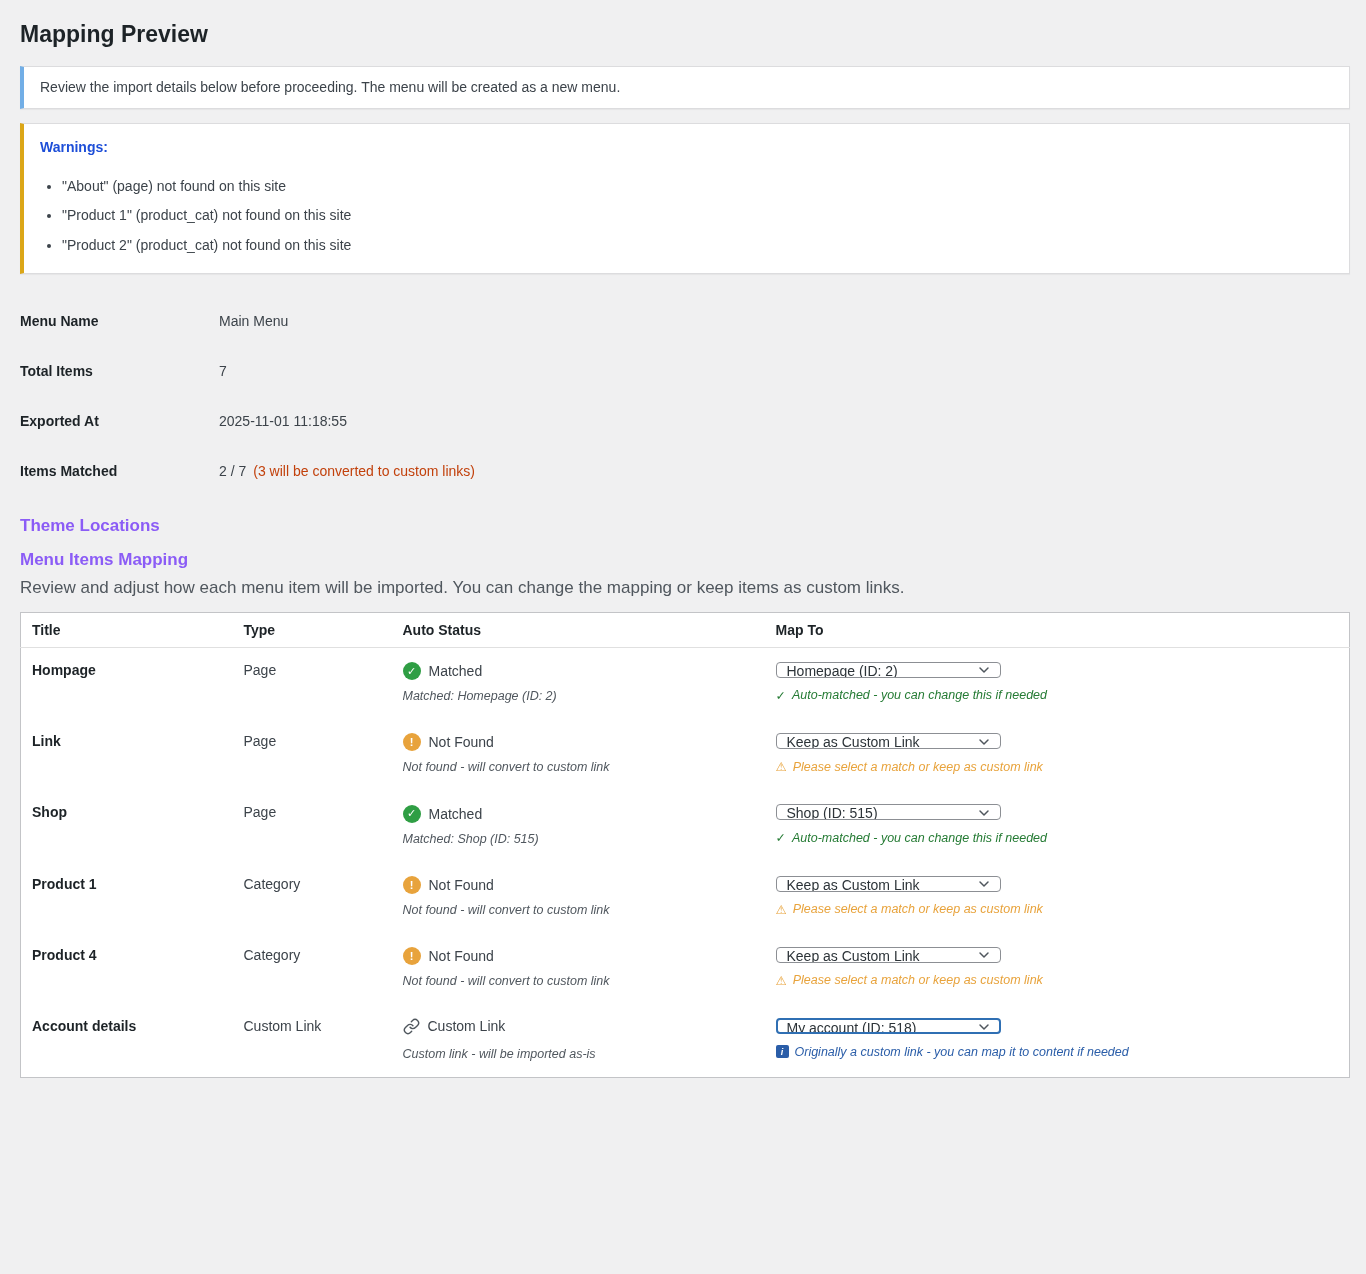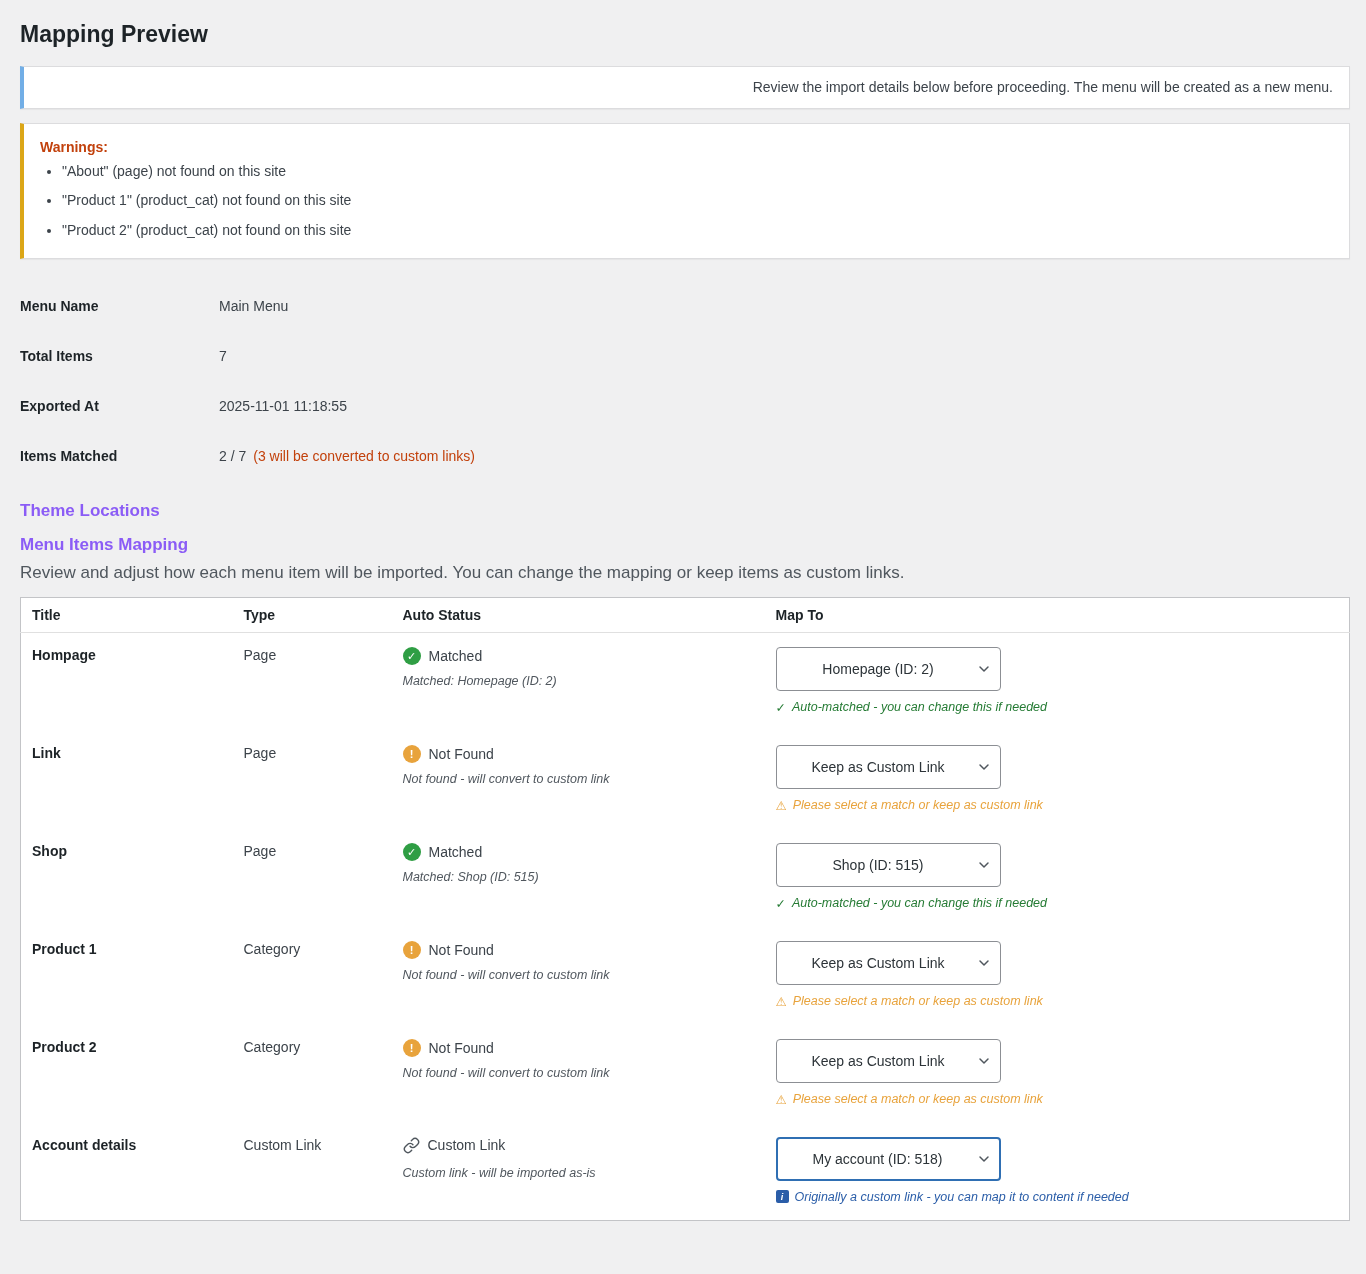--- a/index.html
+++ b/index.html
@@ -16,24 +16,24 @@
     font-size: 23px; font-weight: 600; color: #1d2327;
     margin: 0 0 16px 0; line-height: 1.3;
   }
 
   
   .notice {
     background: #fff; border: 1px solid #dcdcde;
     box-shadow: 0 1px 1px rgba(0,0,0,.04);
     padding: 11px 16px; margin-bottom: 14px;
   }
-  .notice-info { border-left: 4px solid #72aee6; text-align: right; }
+  .notice-info { border-left: 4px solid #72aee6; }
   .notice-warning { border-left: 4px solid #dba617; padding: 14px 16px 16px; }
   .notice p { line-height: 1.4; }
-  .notice .warn-title { font-weight: 700; color: #c2410c; margin-bottom: 3px; }
+  .notice .warn-title { font-weight: 700; color: #1d4ed8; margin-bottom: 18px; }
   .notice ul { margin: 0 0 0 20px; }
   .notice li { margin: 0 0 9px 2px; line-height: 1.45; }
   .notice li:last-child { margin-bottom: 2px; }
 
   
   .details { margin: 22px 0 20px 0; }
   .detail-row { display: flex; padding: 17px 0; align-items: baseline; }
   .detail-label { width: 199px; flex: 0 0 199px; font-weight: 700; color: #1d2327; }
   .detail-value { color: #3c434a; display: inline-flex; align-items: center; gap: 7px; flex-wrap: wrap; }
   .detail-note-italic { font-style: italic; color: #50575e; }
@@ -70,24 +70,24 @@
   .badge-orange { background: #e8a33c; }
   .st-line { display: inline-flex; align-items: center; gap: 8px; }
   .st-sub { font-style: italic; font-size: 12.5px; color: #50575e; margin-top: 9px; }
   .link-icon { display: inline-flex; color: #50575e; }
   .status-cell-row { display: flex; align-items: center; gap: 8px; }
 
   
   .select-wrap { position: relative; width: 225px; }
   select.map-select {
     appearance: none; -webkit-appearance: none;
-    width: 225px; height: 44px; padding: 0 30px 0 10px;
+    width: 225px; height: 16px; padding: 0 30px 0 10px;
     font-size: 14px; color: #2c3338;
     font-family: "Liberation Sans", "DejaVu Sans", sans-serif;
-    background: #fff; border: 1px solid #8c8f94; border-radius: 4px; text-align: center;
+    background: #fff; border: 1px solid #8c8f94; border-radius: 4px;
   }
   select.map-select.focused { border: 2px solid #2f6fb3; padding-left: 9px; }
   .chev { position: absolute; right: 9px; top: 50%; transform: translateY(-50%); pointer-events: none; display: inline-flex; color: #50575e; }
 
   
   .map-note { display: flex; align-items: center; gap: 6px; margin-top: 9px; font-size: 12.5px; font-style: italic; }
   .note-green { color: #257b34; }
   .note-orange { color: #e8a33c; }
   .note-blue { color: #2a5da8; }
   .glyph { font-style: normal; font-weight: 700; }
@@ -268,21 +268,21 @@
               </span>
           </div>
           <div class="map-note note-orange">
             <span class="glyph">⚠</span>
             <span>Please select a match or keep as custom link</span>
           </div>
         </td>
       </tr>
 
       <tr>
-        <td class="map-title">Product 2</td>
+        <td class="map-title">Product 4</td>
         <td>Category</td>
         <td>
           <span class="st-line">
             <span class="badge badge-orange">!</span>
             <span>Not Found</span>
           </span>
           <div class="st-sub">Not found - will convert to custom link</div>
         </td>
         <td>
           <div class="select-wrap">

